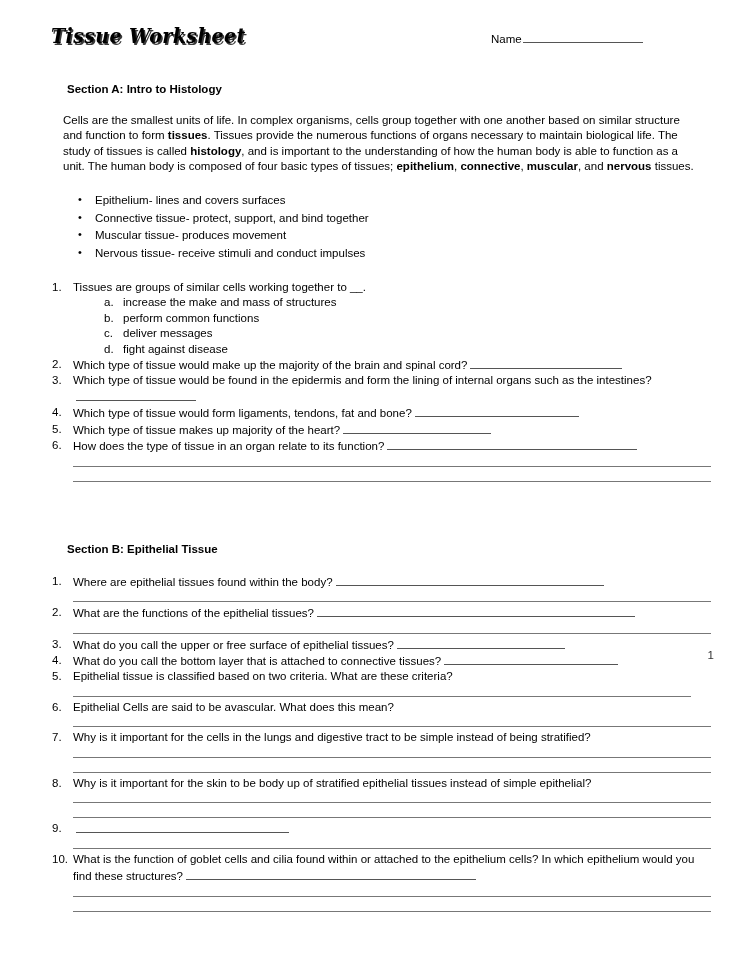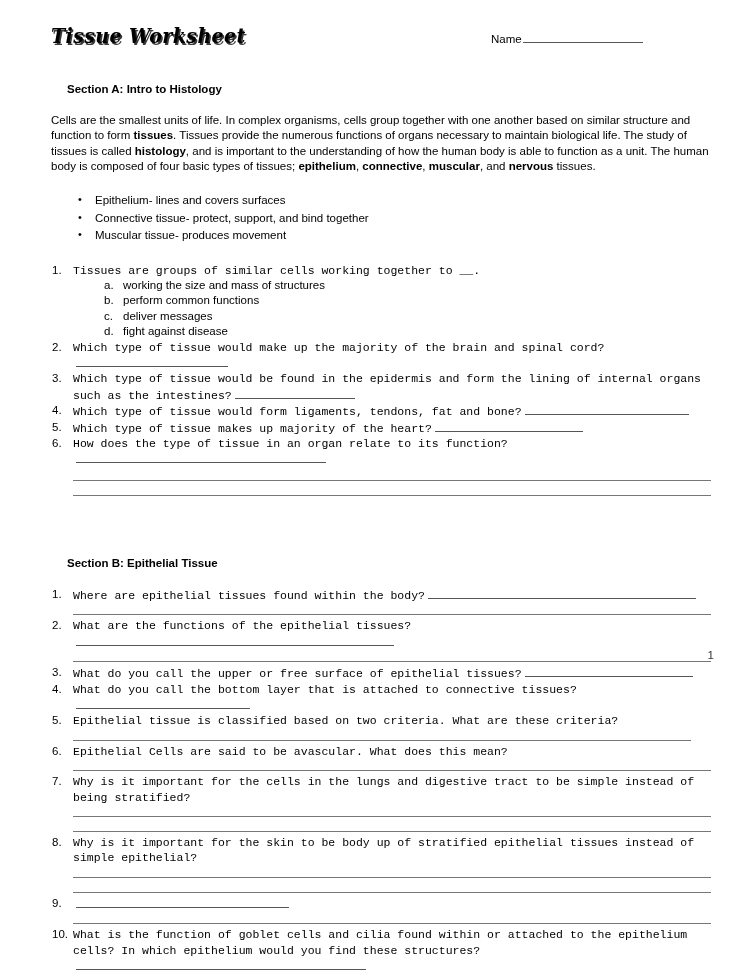--- a/index.html
+++ b/index.html
@@ -70,21 +70,21 @@
   
   .section-head {
     font-size: 11.5px;
     font-weight: bold;
     line-height: 15.2px;
     margin: 16px;
   }
   .para {
     font-size: 11.5px;
     line-height: 15.2px;
-    margin: 0;
+    margin: 12px;
     text-align: left;
   }
   .para b { font-weight: bold; }
 
   
   ul.bullets {
     margin: 18px 0 0 0;
     padding: 0 0 0 44px;
     list-style: none;
   }
@@ -109,21 +109,21 @@
     font-size: 11.5px;
     line-height: 15.4px;
   }
   .qnum {
     width: 22px;
     flex: 0 0 22px;
     text-align: left;
     padding-left: 1px;
     box-sizing: border-box;
   }
-  .qtext { flex: 1 1 auto; font-family: Liberation Mono, monospace; }
+  .qtext { flex: 1 1 auto; }
 
   
   .blank {
     display: inline-block;
     border-bottom: 1.2px solid #555;
     height: 11px;
     vertical-align: baseline;
     margin-left: 3px;
   }
 
@@ -174,34 +174,35 @@
 
     <div style="height:14px"></div>
     <div class="section-head">Section A: Intro to Histology</div>
 
     <p class="para"><span>Cells are the smallest units of life. In complex organisms, cells group together with one another based on similar structure and function to form </span><b>tissues</b><span>. Tissues provide the numerous functions of organs necessary to maintain biological life. The study of tissues is called </span><b>histology</b><span>, and is important to the understanding of how the human body is able to function as a unit. The human body is composed of four basic types of tissues; </span><b>epithelium</b><span>, </span><b>connective</b><span>, </span><b>muscular</b><span>, and </span><b>nervous</b><span> tissues.</span></p>
 
     <ul class="bullets">
       <li>Epithelium- lines and covers surfaces</li>
       <li>Connective tissue- protect, support, and bind together</li>
       <li>Muscular tissue- produces movement</li>
+      <li>Nervous tissue- receive stimuli and conduct impulses</li>
     </ul>
 
     <div class="spacer-18"></div>
 
     <div class="qlist">
 
       <div class="qrow">
         <span class="qnum">1.</span>
         <span class="qtext">Tissues are groups of similar cells working together to __.</span>
       </div>
       <div class="choices">
         <div class="choice">
           <span class="cl">a.</span>
-          <span>working the size and mass of structures</span>
+          <span>increase the make and mass of structures</span>
         </div>
         <div class="choice">
           <span class="cl">b.</span>
           <span>perform common functions</span>
         </div>
         <div class="choice">
           <span class="cl">c.</span>
           <span>deliver messages</span>
         </div>
         <div class="choice">

